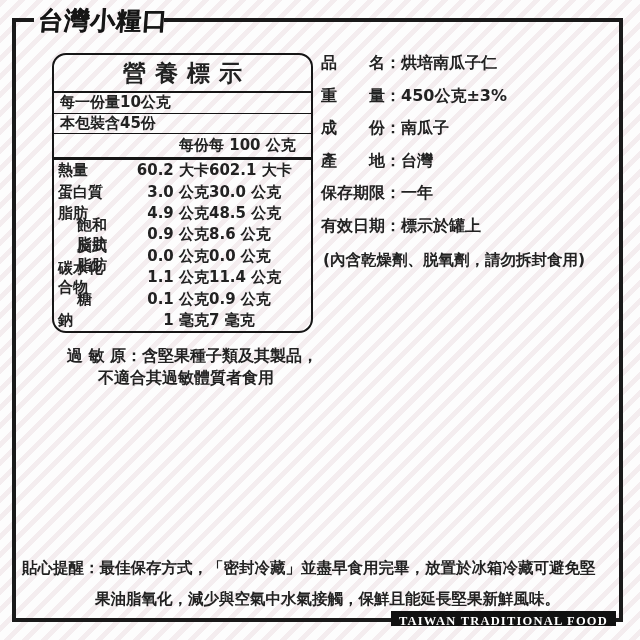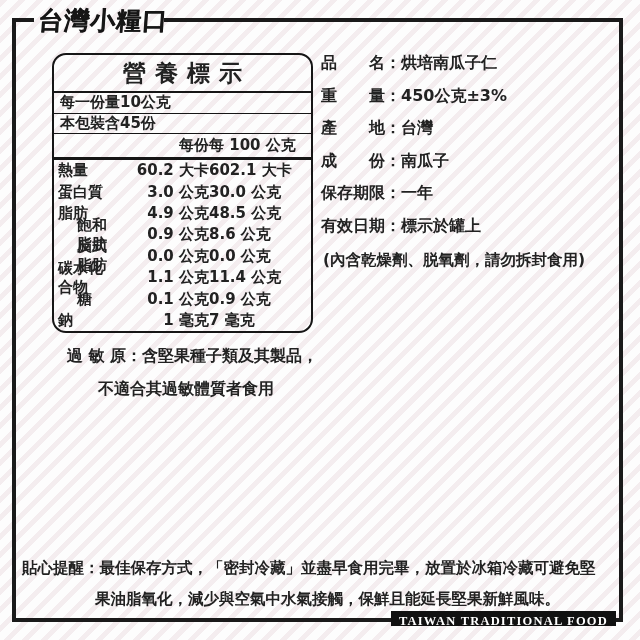--- a/index.html
+++ b/index.html
@@ -54,21 +54,21 @@
   .nlabel.indent{padding-left:19px;}
   .nv1{width:92px;text-align:right;white-space:nowrap;}
   .nv2{width:94px;white-space:nowrap;}
   
   .pinfo{position:absolute;left:300px;top:52px;width:320px;}
   .pirow{line-height:22px;margin-bottom:10.5px;font-size:16px;font-weight:700;white-space:nowrap;margin-left:21px;}
   .pnote{position:absolute;left:298px;top:250px;font-size:15.5px;font-weight:700;white-space:nowrap;margin-left:25px;}
   
   .allergen{position:absolute;left:18px;top:345px;width:300px;font-size:16px;font-weight:700;}
   .allergen .l1{line-height:22px;white-space:nowrap;text-align:right;}
-  .allergen .l2{line-height:22px;margin-top:11px;padding-left:80px;white-space:nowrap;}
+  .allergen .l2{line-height:22px;padding-left:80px;white-space:nowrap;}
   
   .reminder{position:absolute;left:22px;top:557px;width:596px;font-size:15.5px;font-weight:700;}
   .reminder .l1{line-height:22px;white-space:nowrap;}
   .reminder .l2{line-height:22px;margin-top:9px;padding-left:73px;white-space:nowrap;}
   
   .badge{
     position:absolute;right:24px;top:611px;height:15px;
     background:#111;color:#fff;
     font-family:"Liberation Serif",serif;font-weight:700;
     font-size:12.5px;letter-spacing:1.2px;
@@ -148,23 +148,23 @@
 
     </div>
   </div>
 
   <div class="pinfo">
 
       <div class="pirow"><span>品　　名</span><span class="picolon">：</span><span>烘培南瓜子仁</span></div>
 
       <div class="pirow"><span>重　　量</span><span class="picolon">：</span><span>450公克±3%</span></div>
 
+      <div class="pirow"><span>成　　份</span><span class="picolon">：</span><span>南瓜子</span></div>
+
       <div class="pirow"><span>產　　地</span><span class="picolon">：</span><span>台灣</span></div>
-
-      <div class="pirow"><span>成　　份</span><span class="picolon">：</span><span>南瓜子</span></div>
 
       <div class="pirow"><span>保存期限</span><span class="picolon">：</span><span>一年</span></div>
 
       <div class="pirow"><span>有效日期</span><span class="picolon">：</span><span>標示於罐上</span></div>
 
   </div>
   <div class="pnote">(內含乾燥劑、脱氧劑，請勿拆封食用)</div>
 
   <div class="allergen">
     <div class="l1"><span>過 敏 原</span><span>：</span><span>含堅果種子類及其製品，</span></div>

